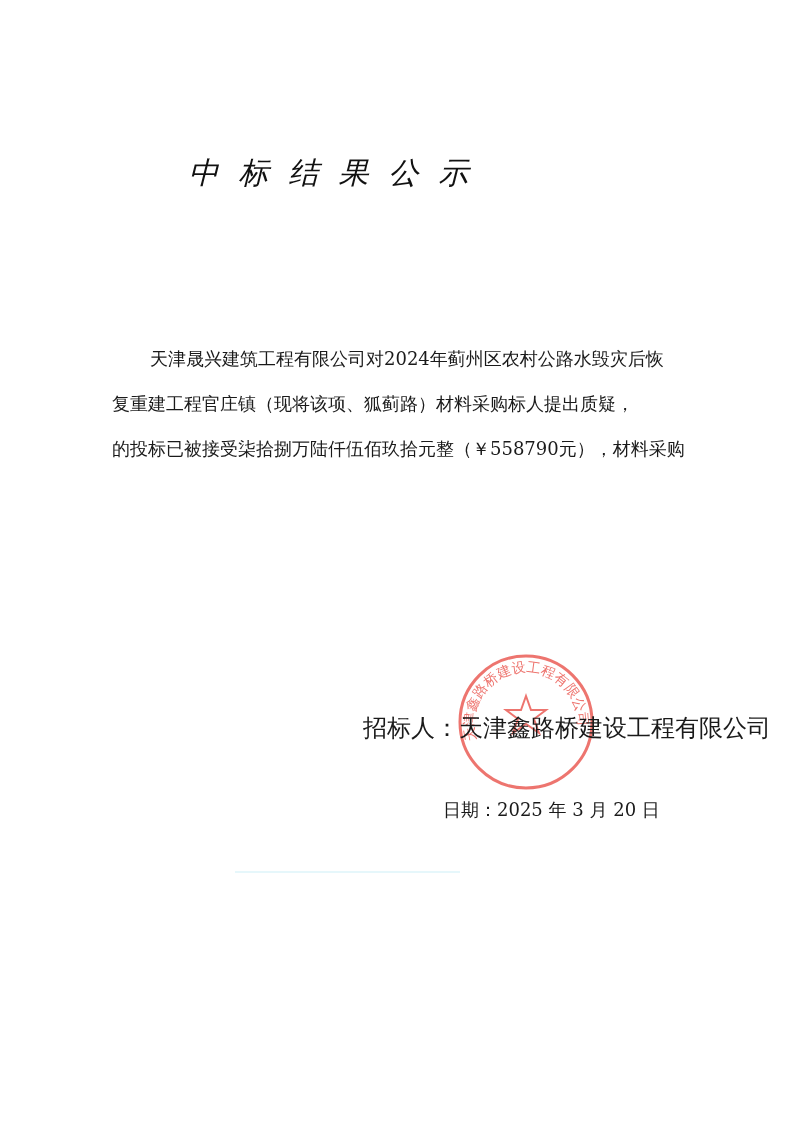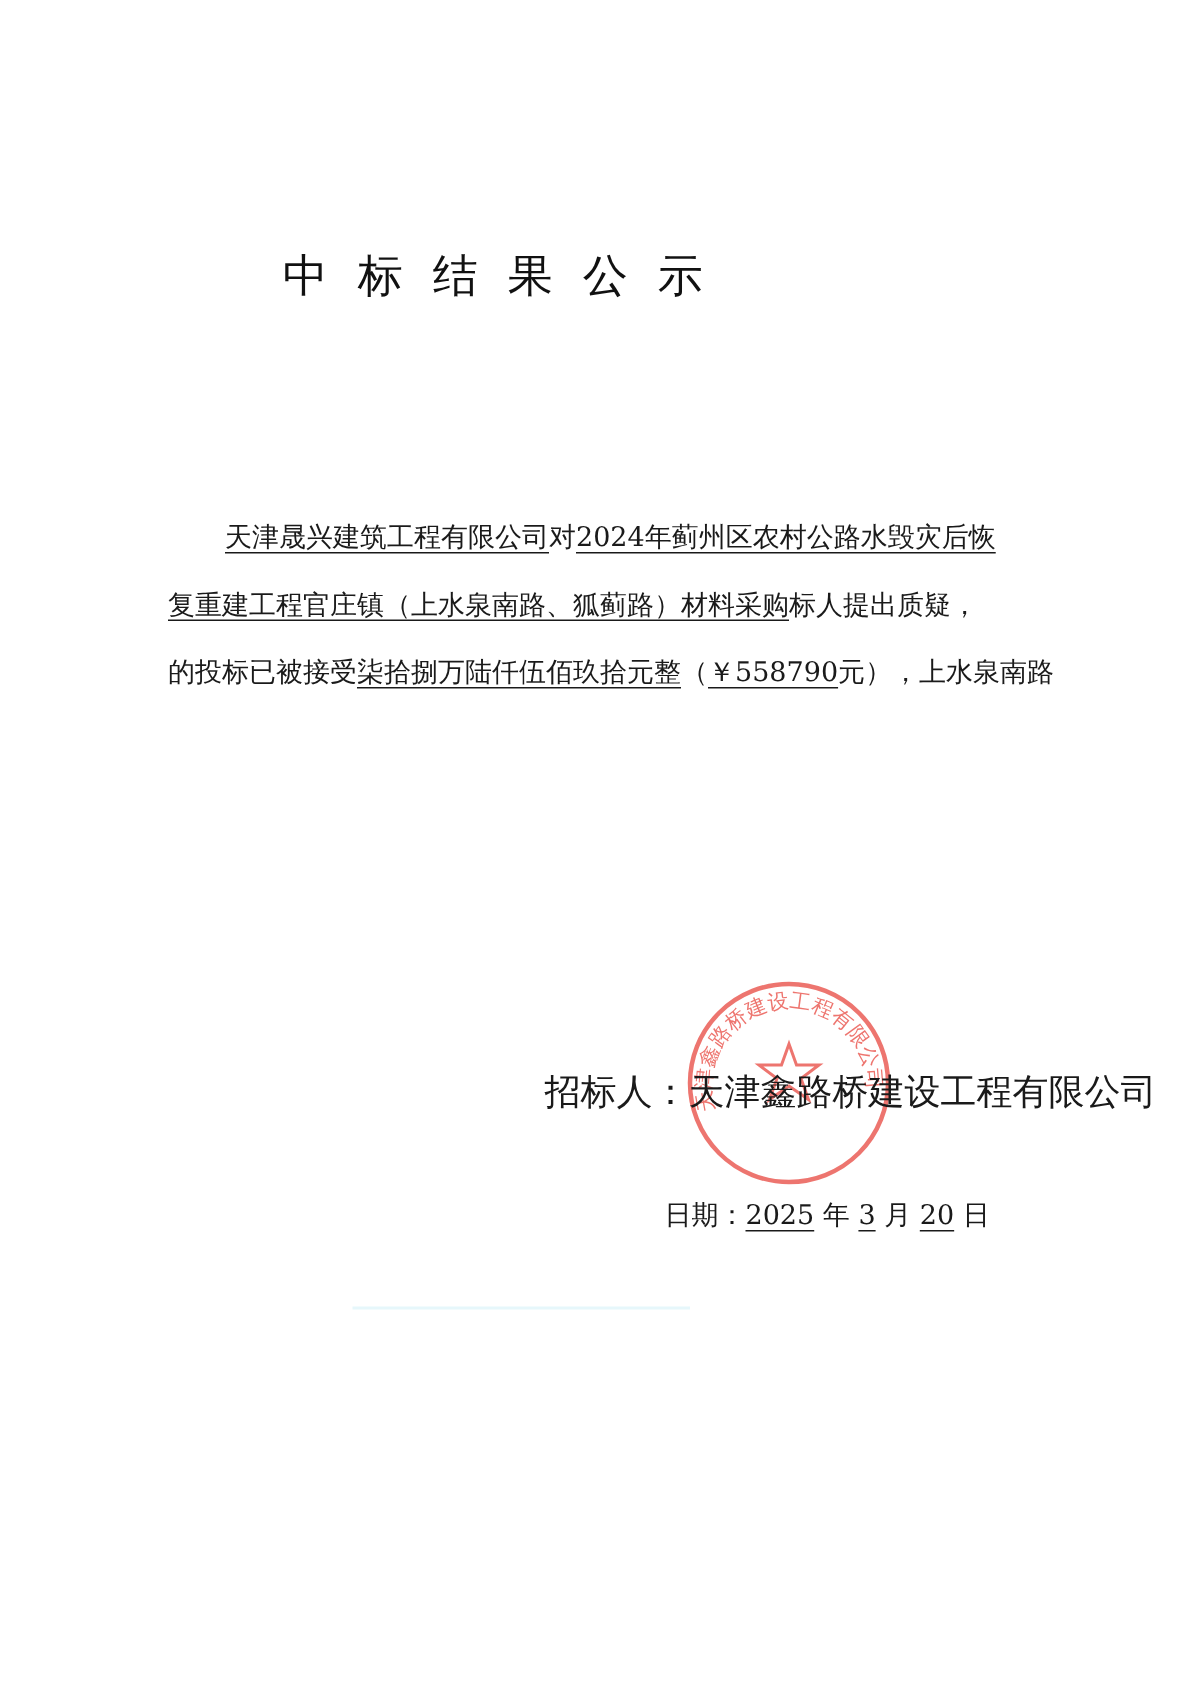--- a/index.html
+++ b/index.html
@@ -1,39 +1,39 @@
 <!DOCTYPE html>
 <html><head>
 <meta charset="utf-8">
 <style>
   html, body { margin:0; padding:0; background:#fff; }
   body { width:795px; height:1124px; position:relative; overflow:hidden;
          font-family:"DejaVu Serif","Liberation Serif",serif; color:#1a1a1a; }
-  .title { position:absolute; top:164px; left:0; width:657px; text-align:center;
+  .title { position:absolute; top:153px; left:0; width:657px; text-align:center;
            font-family:"DejaVu Sans","Liberation Sans",sans-serif;
-           font-size:30px; letter-spacing:20px; padding-left:20px; box-sizing:border-box; color:#111; }
+           font-size:30px; letter-spacing:20px; padding-left:20px; box-sizing:border-box; color:#111;font-style:italic; }
   .para { position:absolute; left:112px; width:575px; top:336px;
           font-size:18px; line-height:45px; }
   .para .line { display:block; white-space:nowrap; height:45px; }
   .indent { padding-left:38px; }
-  .u { text-decoration:underline; text-underline-offset:4px; }
+  .u { text-underline-offset:4px; }
   .signer { position:absolute; top:712px; left:363px; font-size:24px; white-space:nowrap; z-index:2; }
   .date { position:absolute; top:798px; left:443px; font-size:18px; white-space:nowrap; z-index:2;text-align:center; }
   .stamp { position:absolute; left:456px; top:652px; width:140px; height:140px; z-index:1; opacity:0.75; }
   .faint-line { position:absolute; left:235px; top:871px; width:225px; height:2px; background:#e6f7fb; }
 </style>
 </head>
 <body>
 
 <div class="title">中标结果公示</div>
 
 <div class="para">
   <span class="line indent"><span class="u">天津晟兴建筑工程有限公司</span><span>对</span><span class="u">2024年蓟州区农村公路水毁灾后恢</span></span>
-  <span class="line"><span class="u">复重建工程官庄镇（上水泉南路、狐蓟路）材料采购</span><span>标人提出质疑，</span></span>
-  <span class="line"><span>的投标已被接受</span><span class="u">柒拾捌万陆仟伍佰玖拾元整</span><span>（</span><span class="u">￥558790</span><span>元），上水泉南路</span></span>
+  <span class="line"><span class="u">复重建工程官庄镇（现将该项、狐蓟路）材料采购</span><span>标人提出质疑，</span></span>
+  <span class="line"><span>的投标已被接受</span><span class="u">柒拾捌万陆仟伍佰玖拾元整</span><span>（</span><span class="u">￥558790</span><span>元），材料采购</span></span>
 </div>
 
 <svg class="stamp" viewBox="0 0 140 140">
   <defs>
     <path id="arc" d="M 22,92 A 52,52 0 1,1 118,92"></path>
   </defs>
   <circle cx="70" cy="70" r="66" fill="none" stroke="#e8473f" stroke-width="3"></circle>
   <polygon points="70,44 75,58 90,58 78,67 83,81 70,72 57,81 62,67 50,58 65,58" fill="none" stroke="#e8473f" stroke-width="2"></polygon>
   <text font-size="14" fill="#e8473f" font-family="'DejaVu Sans',sans-serif">
     <textPath href="#arc" startOffset="2%">天津鑫路桥建设工程有限公司</textPath>

